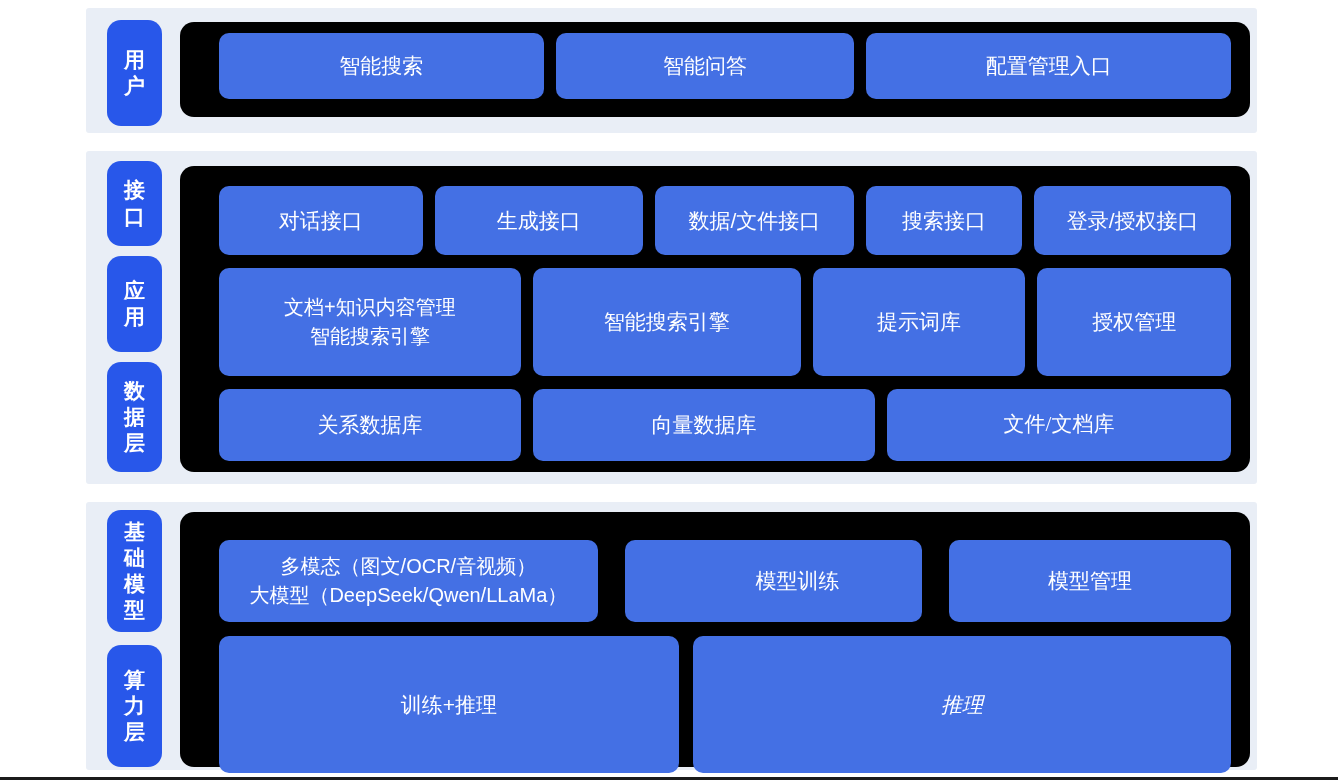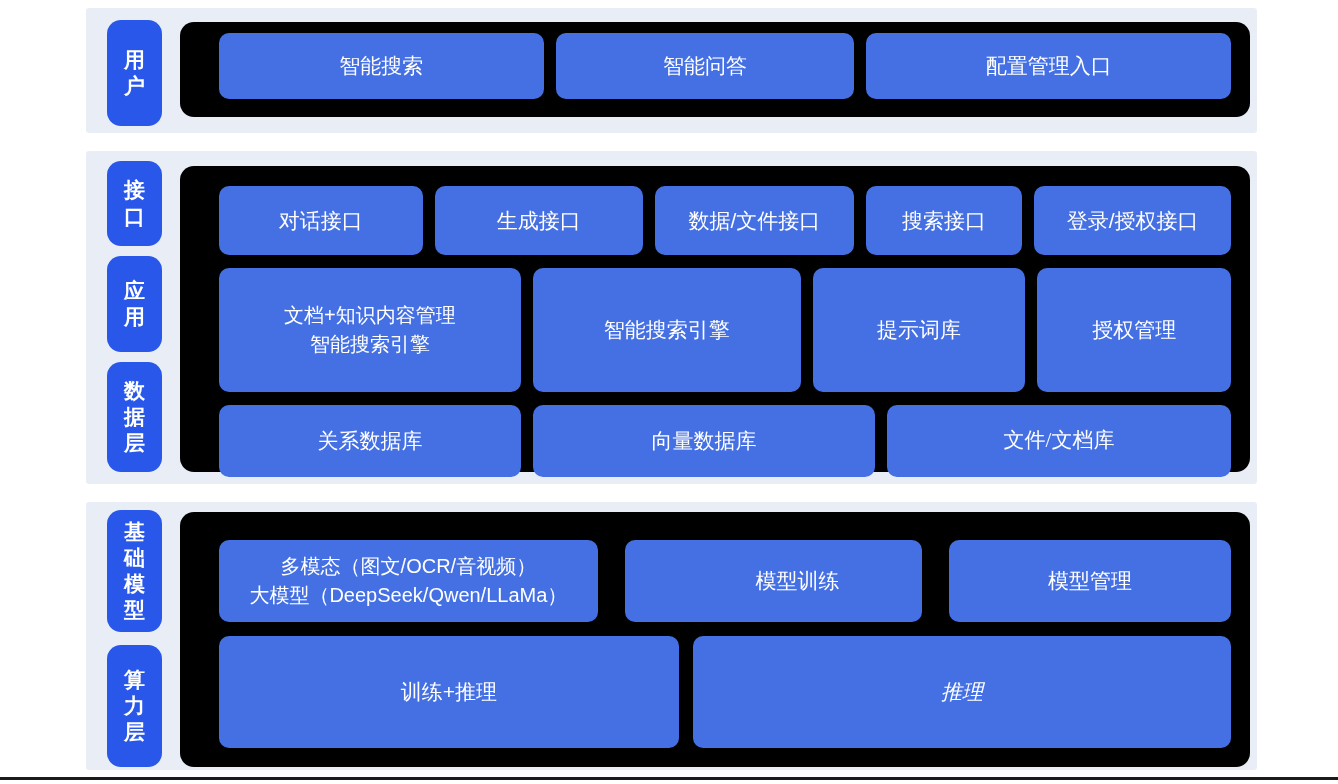--- a/index.html
+++ b/index.html
@@ -39,24 +39,24 @@
     position:absolute;left:94px;right:7px;background:#000000;border-radius:14px;
     display:flex;flex-direction:column;
   }
   .band--user-layer .panel{top:14px;bottom:16px;padding:11px 19px 18px 39px;gap:13px;}
   .band--service-layer .panel{top:15px;bottom:12px;padding:20px 19px 23px 39px;gap:13px;}
   .band--foundation-layer .panel{top:10px;bottom:3px;padding:28px 19px 22px 39px;gap:14px;}
 
   .row{display:flex;gap:12px;flex:0 0 auto;}
   .row[data-row="user"]{height:66px;}
   .row[data-row="interface"]{height:69px;}
-  .row[data-row="application"]{height:124px;}
+  .row[data-row="application"]{height:108px;}
   .row[data-row="data"]{height:72px;}
   .row[data-row="model"]{height:82px;gap:27px;}
-  .row[data-row="compute"]{height:112px;gap:14px;}
+  .row[data-row="compute"]{height:137px;gap:14px;}
 
   .node{
     background:#4470e4;color:#fff;border-radius:10px;
     display:flex;align-items:center;justify-content:center;
     font-size:21px;text-align:center;white-space:pre-line;line-height:1.4;
     flex-grow:1;flex-basis:0;min-width:0;
   }
   .node.multi{font-size:20px;line-height:1.45;}
 
   

